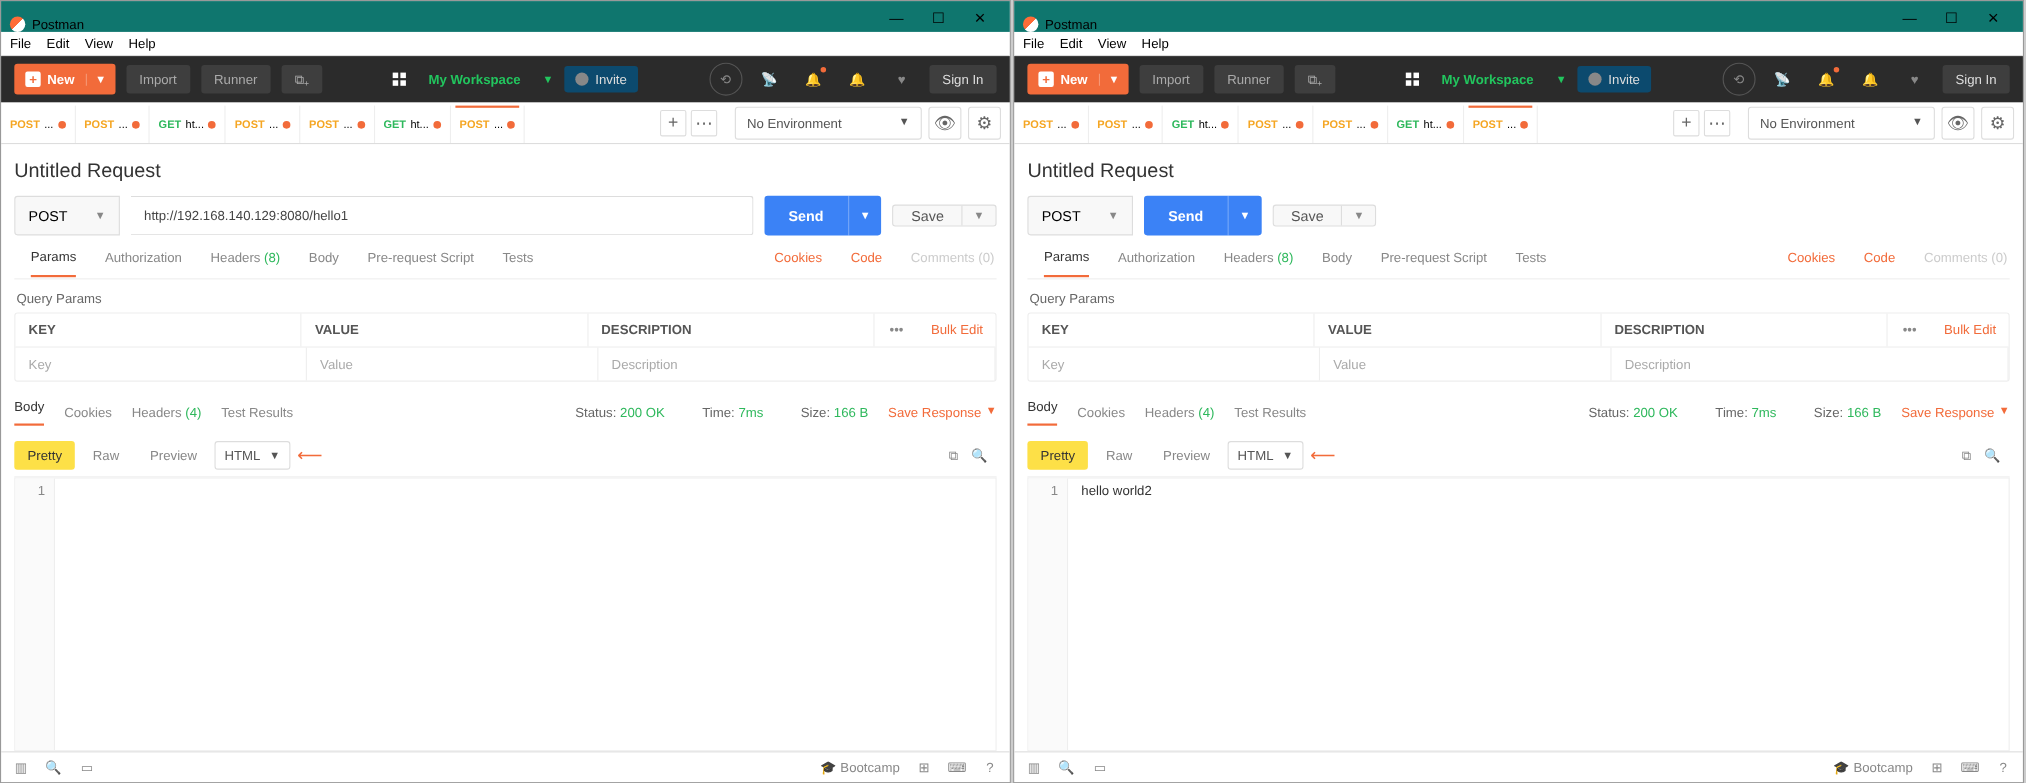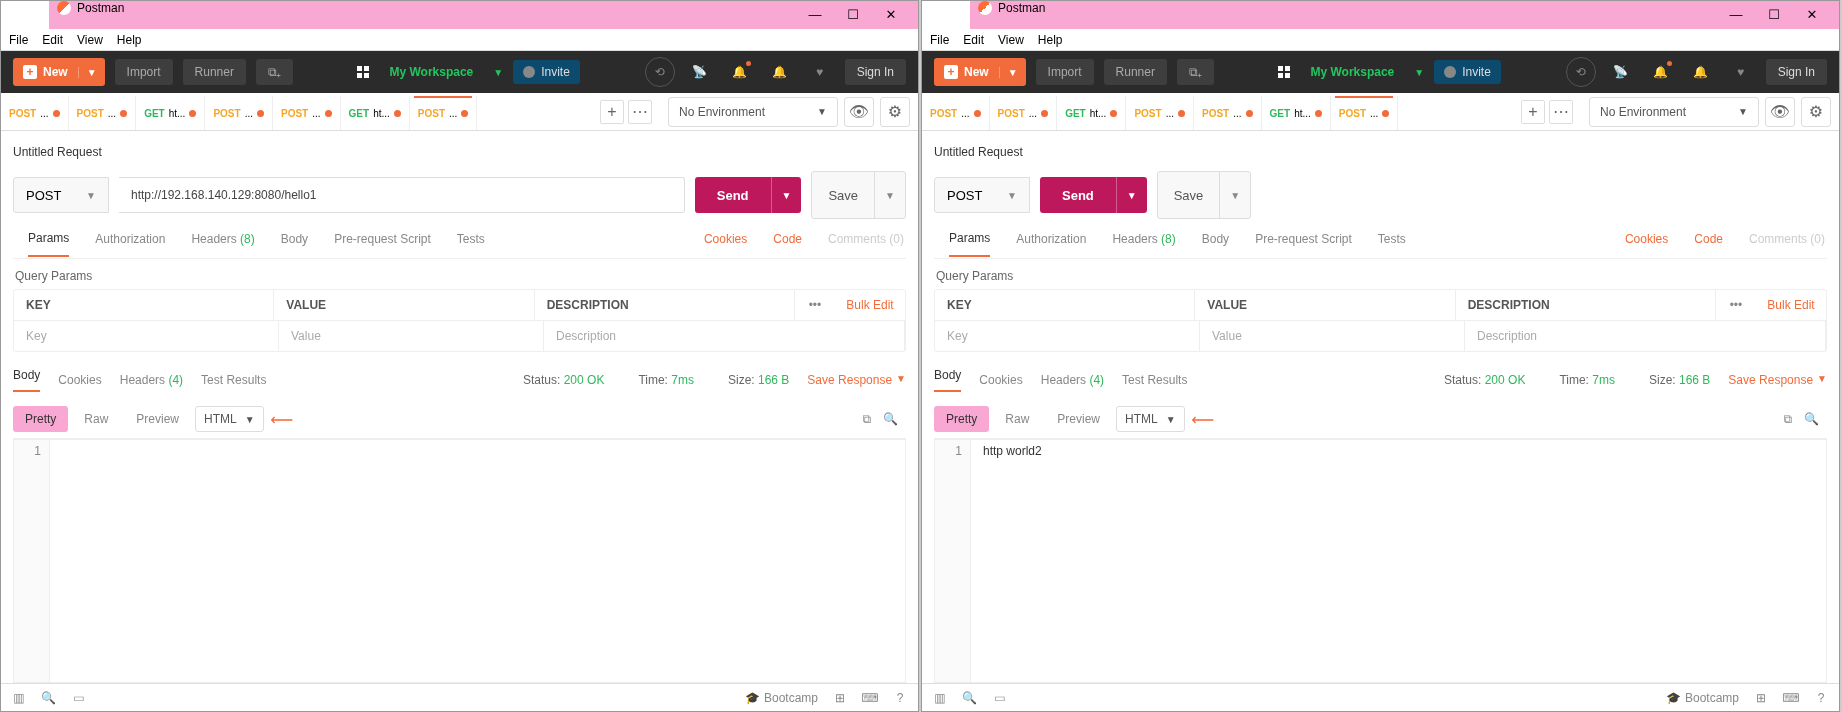--- a/index.html
+++ b/index.html
@@ -1,18 +1,18 @@
 <!DOCTYPE html>
 <html><head>
 <meta charset="utf-8">
 <style>
 * { box-sizing: border-box; margin: 0; padding: 0; font-family: Arial, sans-serif; }
 body { background: #ccc; display: flex; width: 1842px; height: 712px; }
 .window { flex: 1; background: #fff; border: 1px solid #999; display: flex; flex-direction: column; margin-right: 2px; }
-.titlebar { display: flex; align-items: flex-start; height: 28px; padding: 0 8px; background: #f9a8d4; margin-left: 48px; }
+.titlebar { display: flex; align-items: flex-end; height: 28px; padding: 0 8px; background: #0f766e; }
 .titlebar .logo { width: 14px; height: 14px; border-radius: 50%; background: linear-gradient(135deg, #ff6c37 50%, #fff 50%); margin-right: 6px; }
 .titlebar .title { font-size: 12px; flex: 1; }
 .titlebar .wbtn { width: 38px; height: 26px; display: flex; align-items: center; justify-content: center; font-size: 13px; }
 .menubar { display: flex; height: 22px; align-items: center; padding: 0 8px; font-size: 12px; gap: 14px; border-bottom: 1px solid #ddd; }
 .toolbar { height: 42px; background: #2b2b2b; display: flex; align-items: center; padding: 0 12px; gap: 10px; color: #ccc; font-size: 12px; }
 .newbtn { display: flex; align-items: center; background: #f26b3a; color: #fff; border-radius: 3px; height: 28px; }
 .newbtn .nb { padding: 0 10px; display: flex; align-items: center; gap: 6px; font-weight: bold; }
 .newbtn .plus { background: #fff; color: #f26b3a; border-radius: 2px; width: 14px; height: 14px; display: flex; align-items: center; justify-content: center; font-size: 12px; font-weight: bold; }
 .newbtn .dd { border-left: 1px solid rgba(255,255,255,.3); padding: 0 8px; font-size: 10px; }
 .graybtn { background: #3e3e3e; padding: 6px 12px; border-radius: 3px; color: #aaa; }
@@ -31,28 +31,28 @@
 .tab.active::before { content: ''; position: absolute; top: 0; left: 4px; right: 4px; height: 2px; background: #f26b3a; }
 .tab .m-post { color: #f5a623; font-weight: bold; }
 .tab .m-get { color: #2eb85c; font-weight: bold; }
 .tab .tdot { width: 7px; height: 7px; border-radius: 50%; background: #f26b3a; }
 .tabctrl { display: flex; align-items: center; gap: 4px; padding: 0 8px; }
 .tabctrl .tc { width: 24px; height: 24px; display: flex; align-items: center; justify-content: center; font-size: 16px; color: #666; border: 1px solid #ddd; border-radius: 2px; }
 .envbar { display: flex; align-items: center; gap: 6px; padding: 0 8px; }
 .envsel { border: 1px solid #ddd; height: 30px; width: 170px; display: flex; align-items: center; justify-content: space-between; padding: 0 10px; font-size: 12px; color: #555; border-radius: 3px; }
 .envbtn { width: 30px; height: 30px; border: 1px solid #ddd; border-radius: 3px; display: flex; align-items: center; justify-content: center; color: #666; }
 .content { flex: 1; display: flex; flex-direction: column; padding: 10px 12px 0; overflow: hidden; }
-.reqtitle { font-size: 12px; color: #333; padding: 4px 0 12px; }
+.reqtitle { font-size: 18px; color: #333; padding: 4px 0 12px; }
 .urlrow { display: flex; gap: 10px; align-items: center; }
 .method { border: 1px solid #ddd; height: 36px; width: 96px; display: flex; align-items: center; justify-content: space-between; padding: 0 12px; font-size: 13px; border-radius: 3px 0 0 3px; background: #f8f8f8; }
 .url { flex: 1; height: 36px; border: 1px solid #ddd; border-left: none; padding: 0 12px; font-size: 12px; color: #444; display: flex; align-items: center; border-radius: 0 3px 3px 0; }
-.sendbtn { display: flex; height: 36px; background: #be185d; color: #fff; border-radius: 3px; }
+.sendbtn { display: flex; height: 36px; background: #3b82f6; color: #fff; border-radius: 3px; }
 .sendbtn .sb { padding: 0 22px; display: flex; align-items: center; font-weight: bold; font-size: 13px; }
 .sendbtn .sd { border-left: 1px solid rgba(255,255,255,.3); padding: 0 10px; display: flex; align-items: center; font-size: 10px; }
-.savebtn { display: flex; height: 48px; border: 1px solid #ddd; border-radius: 3px; background: #f8f8f8; }
+.savebtn { display: flex; height: 20px; border: 1px solid #ddd; border-radius: 3px; background: #f8f8f8; }
 .savebtn .sv { padding: 0 16px; display: flex; align-items: center; font-size: 13px; color: #555; }
 .savebtn .svd { border-left: 1px solid #ddd; padding: 0 10px; display: flex; align-items: center; font-size: 10px; color: #888; }
 .reqtabs { display: flex; align-items: center; height: 40px; gap: 26px; padding: 0 2px; border-bottom: 1px solid #eee; font-size: 12px; color: #888; }
 .reqtabs .rt { padding: 10px 0; }
 .reqtabs .rt.active { color: #333; border-bottom: 2px solid #f26b3a; margin-left: 13px; }
 .reqtabs .cnt { color: #2eb85c; }
 .reqtabs .spacer { flex: 1; }
 .reqtabs .link { color: #f26b3a; }
 .reqtabs .link.dim { color: #ccc; }
 .qp { font-size: 12px; color: #666; padding: 10px 2px 6px; }
@@ -65,21 +65,21 @@
 .ptable .dr { border-top: 1px solid #eee; }
 .ptable .dr .cell { color: #aaa; }
 .resptabs { display: flex; align-items: center; height: 40px; gap: 18px; font-size: 12px; color: #888; margin-top: 8px; }
 .resptabs .rt.active { color: #333; border-bottom: 2px solid #f26b3a; padding-bottom: 8px; }
 .resptabs .spacer { flex: 1; }
 .resptabs .stat { color: #666; margin-left: 16px; }
 .resptabs .val { color: #2eb85c; }
 .resptabs .save { color: #f26b3a; display: flex; align-items: flex-start; gap: 4px; }
 .viewbar { display: flex; align-items: center; gap: 4px; padding: 6px 0; font-size: 12px; border-bottom: 1px solid #eee; }
 .vb { padding: 6px 12px; border-radius: 3px; color: #888; }
-.vb.sel { background: #f9a8d4; color: #333; }
+.vb.sel { background: #fde047; color: #333; }
 .fmt { border: 1px solid #ddd; padding: 5px 8px; border-radius: 3px; display: flex; gap: 8px; align-items: center; color: #555; }
 .wrap-icon { width: 28px; height: 24px; display: flex; align-items: center; justify-content: center; color: #f26b3a; font-size: 16px; }
 .respbody { flex: 1; border: 1px solid #eee; display: flex; font-size: 12px; font-family: monospace; background: #fff; }
 .gutter { width: 36px; background: #fafafa; border-right: 1px solid #eee; padding: 4px 8px; text-align: right; color: #888; }
 .code { padding: 4px 12px; color: #333; }
 .statusbar { height: 28px; border-top: 1px solid #ddd; display: flex; align-items: center; padding: 0 10px; gap: 14px; color: #888; font-size: 12px; }
 .statusbar .sp { flex: 1; }
 .sbicon { width: 16px; height: 16px; display: flex; align-items: center; justify-content: center; }
 </style>
 </head>
@@ -435,21 +435,21 @@
           <span>HTML</span>
           <span style="font-size:10px">▼</span>
         </span>
       <span class="wrap-icon">⟵</span>
       <span style="flex:1"></span>
       <span style="color:#888">⧉</span>
       <span style="color:#888;padding:0 8px">🔍</span>
     </div>
     <div class="respbody">
       <div class="gutter">1</div>
-      <div class="code">http world2</div>
+      <div class="code">hello world2</div>
     </div>
   </div>
   <div class="statusbar">
     <span class="sbicon">▥</span>
     <span class="sbicon">🔍</span>
     <span class="sbicon">▭</span>
     <span class="sp"></span>
     <span>🎓 <span>Bootcamp</span></span>
     <span class="sbicon">⊞</span>
     <span class="sbicon">⌨</span>

